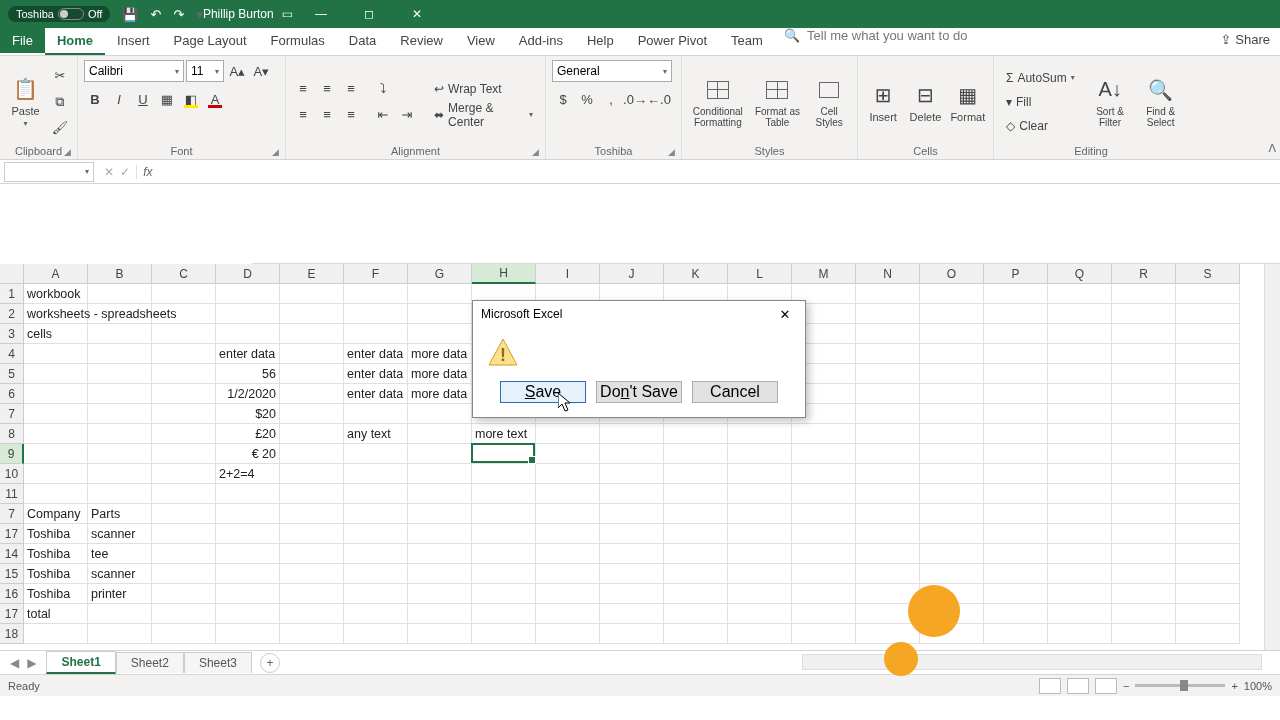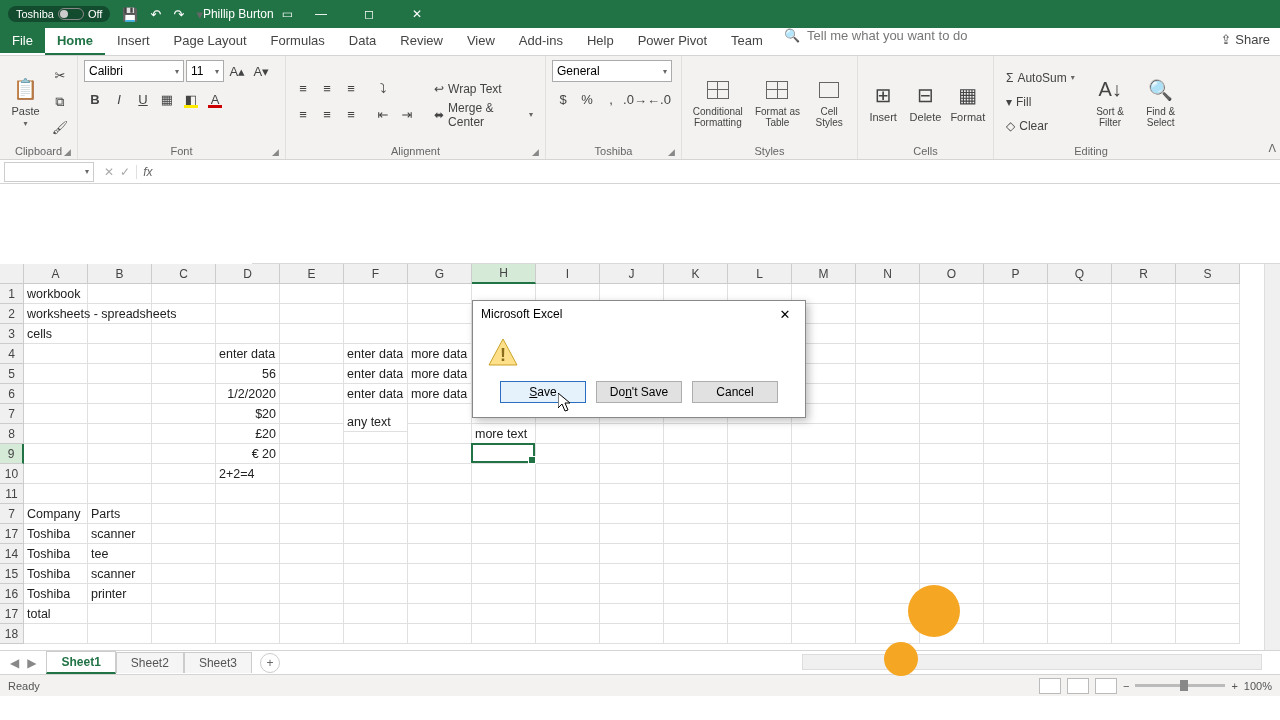--- a/index.html
+++ b/index.html
@@ -89,21 +89,21 @@
 .zoom-slider::after { content:""; position:absolute; left:45px; top:-4px; width:8px; height:11px; background:#888; }
 
 
 .dialog { position: absolute; left: 472px; top: 300px; width: 334px; background: #fff; border: 1px solid #888; box-shadow: 3px 3px 8px rgba(0,0,0,.25); z-index: 50; }
 .dialog-title { height: 26px; display: flex; align-items: center; justify-content: space-between; padding: 0 8px; font-size: 12px; }
 .dialog-close { width: 24px; height: 20px; display: flex; align-items:center; justify-content:center; font-size:13px; }
 .dialog-body { display: flex; padding: 10px 14px 4px 14px; gap: 12px; font-size: 12px; color: #333; }
 .warn-icon { width: 32px; height: 32px; }
 .warn-icon svg { width: 32px; height: 32px; }
 .dialog-buttons { display: flex; justify-content: center; gap: 10px; padding: 8px 0 14px 0; }
-.dlg-btn { width: 86px; height: 22px; border: 1px solid #adadad; background: #e1e1e1; font-size: 12px; display:flex; align-items:center; justify-content:center; }
+.dlg-btn { width: 86px; height: 22px; border: 1px solid #adadad; background: #e1e1e1; font-size: 16px; display:flex; align-items:center; justify-content:center; }
 .dlg-btn.primary { border: 1px solid #2b6dc1; background: #e5f1fb; }
 .accel { text-decoration: underline; }
 
 
 .cursor { position: absolute; left: 558px; top: 393px; width: 16px; height: 20px; z-index: 60; pointer-events:none; }
 .cursor svg { width: 16px; height: 20px; }
 
 
 .bubble-wrap { position: absolute; right: 18px; top: 290px; width: 470px; height: 400px; z-index: 40; pointer-events:none; }
 .bubble-main { position:relative; width: 460px; height: 300px; }
@@ -752,21 +752,21 @@
       <div class="cell num" style="left: 192px; top: 80px; width: 64px; background: rgb(255, 255, 255); z-index: 2;">56</div>
       <div class="cell" style="left: 320px; top: 80px; width: 64px; background: rgb(255, 255, 255); z-index: 2;">enter data</div>
       <div class="cell" style="left: 384px; top: 80px; width: 64px; background: rgb(255, 255, 255); z-index: 2;">more data</div>
       <div class="cell num" style="left: 192px; top: 100px; width: 64px; background: rgb(255, 255, 255); z-index: 2;">1/2/2020</div>
       <div class="cell" style="left: 320px; top: 100px; width: 64px; background: rgb(255, 255, 255); z-index: 2;">enter data</div>
       <div class="cell" style="left: 384px; top: 100px; width: 64px; background: rgb(255, 255, 255); z-index: 2;">more data</div>
       <div class="cell" style="left: 448px; top: 100px; width: 64px; background: rgb(255, 255, 255); z-index: 2;">yet more r</div>
       <div class="cell" style="left: 512px; top: 100px; width: 64px; background: rgb(255, 255, 255); z-index: 2;">corrected</div>
       <div class="cell num" style="left: 192px; top: 120px; width: 64px; background: rgb(255, 255, 255); z-index: 2;">$20</div>
       <div class="cell num" style="left: 192px; top: 140px; width: 64px; background: rgb(255, 255, 255); z-index: 2;">£20</div>
-      <div class="cell" style="left: 320px; top: 128px; width: 64px; background: rgb(255, 255, 255); z-index: 2;">any text</div>
+      <div class="cell" style="left: 320px; top: 140px; width: 64px; background: rgb(255, 255, 255); z-index: 2;">any text</div>
       <div class="cell" style="left: 448px; top: 140px; width: 64px; background: rgb(255, 255, 255); z-index: 2;">more text</div>
       <div class="cell num" style="left: 192px; top: 160px; width: 64px; background: rgb(255, 255, 255); z-index: 2;">€ 20</div>
       <div class="cell" style="left: 192px; top: 180px; width: 64px; background: rgb(255, 255, 255); z-index: 2;">2+2=4</div>
       <div class="cell" style="left: 0px; top: 220px; width: 64px; background: rgb(255, 255, 255); z-index: 2;">Company</div>
       <div class="cell" style="left: 64px; top: 220px; width: 64px; background: rgb(255, 255, 255); z-index: 2;">Parts</div>
       <div class="cell" style="left: 0px; top: 240px; width: 64px; background: rgb(255, 255, 255); z-index: 2;">Toshiba</div>
       <div class="cell" style="left: 64px; top: 240px; width: 64px; background: rgb(255, 255, 255); z-index: 2;">scanner</div>
       <div class="cell" style="left: 0px; top: 260px; width: 64px; background: rgb(255, 255, 255); z-index: 2;">Toshiba</div>
       <div class="cell" style="left: 64px; top: 260px; width: 64px; background: rgb(255, 255, 255); z-index: 2;">tee</div>
       <div class="cell" style="left: 0px; top: 280px; width: 64px; background: rgb(255, 255, 255); z-index: 2;">Toshiba</div>

